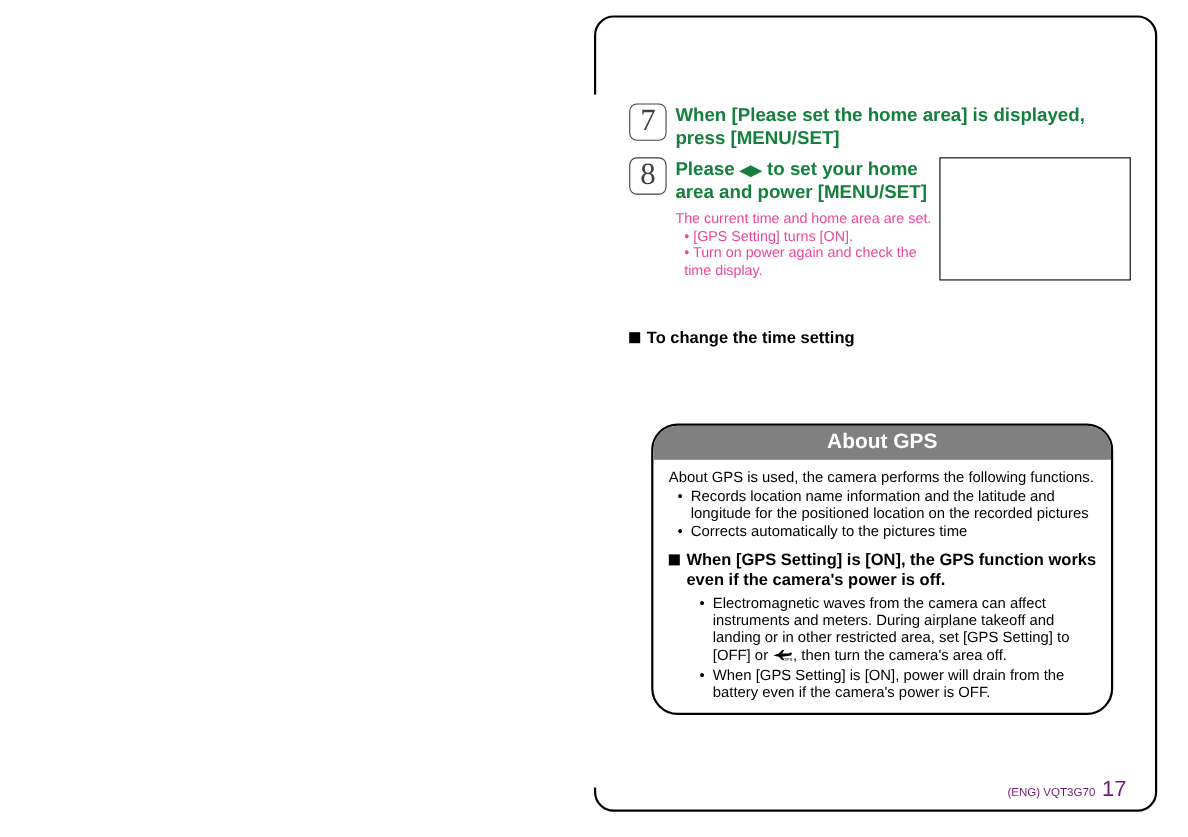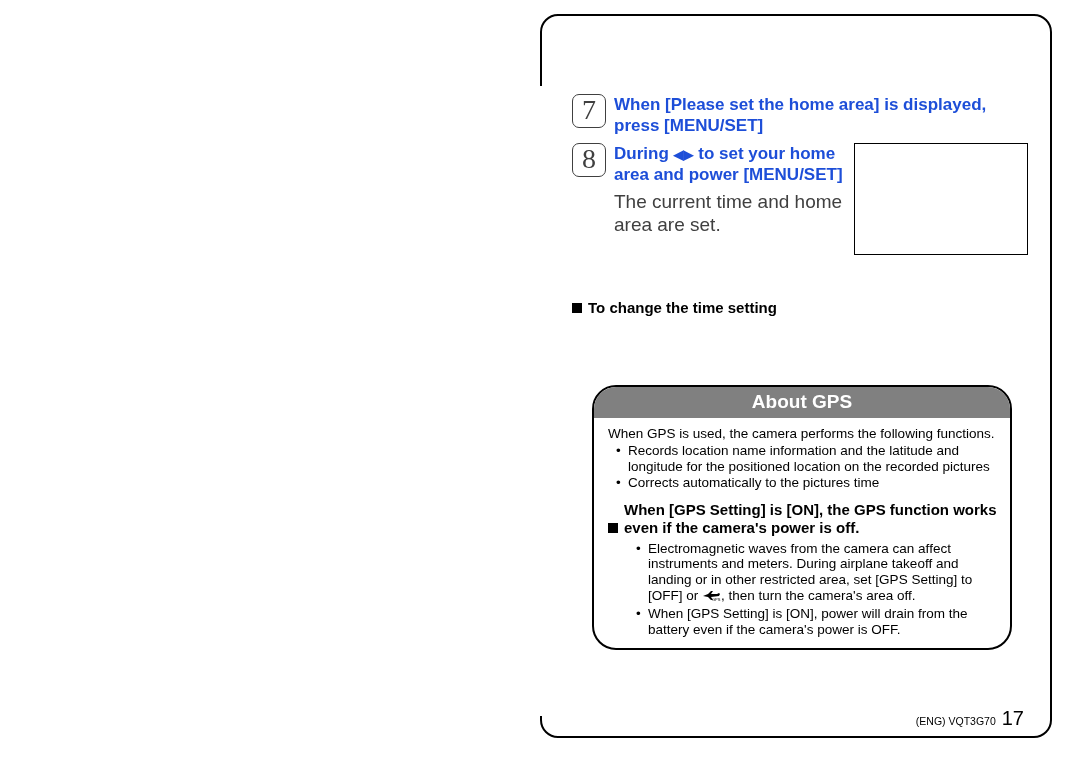--- a/index.html
+++ b/index.html
@@ -31,30 +31,30 @@
     border: 1.5px solid #404040;
     border-radius: 7px;
     display: flex; align-items: center; justify-content: center;
     font-family: Georgia, 'Times New Roman', serif;
     font-size: 28px;
     color: #404040;
     margin-right: 8px;
     line-height: 1;
     padding-bottom: 2px;
   }
-  .step-title { font-size: 17px; font-weight: bold; color: #1d4ed8; line-height: 1.25; flex: 1; }
+  .step-title { font-size: 17px; font-weight: bold; color: #15803d; line-height: 1.25; flex: 1; }
   .step8-row { display: flex; }
   .step8-main { flex: 1; }
   .image-ph {
     width: 174px; height: 112px;
     border: 1.5px solid #000;
     margin-left: 6px;
     flex: 0 0 174px;
   }
-  .step-body-list { font-size: 19px; color: #404040; line-height: 1.2; padding-left: 4px; }
+  .step-body-list { font-size: 13px; color: #ec4899; line-height: 1.2; padding-left: 4px; }
   .step-body-indent { padding-left: 8px; }
   .tri { font-size: 13px; }
   .subheading { margin-top: 44px; margin-bottom: 14px; }
   .blk-square { display:inline-block; width:10px; height:10px; background:#000; margin-right:6px; vertical-align: 0px;}
   .subheading-text { font-size: 15px; font-weight: bold; }
   .subheading-body { font-size: 13.5px; padding-left: 24px; line-height:1.3; }
   .inline-icon {
     display:inline-block; width:15px; height:15px;
     border:1px solid #808080; border-radius:3px;
     font-family: Georgia, serif; font-size:12px; color:#808080;
@@ -73,34 +73,34 @@
     font-size: 19px;
     font-weight: bold;
     text-align: center;
     padding: 4px 0 5px;
   }
   .gps-body { padding: 8px 12px 8px 14px; font-size: 13.5px; line-height: 1.18; }
   .gps-body .bullet-row { display:flex; }
   .gps-body .bullet-dot { flex:0 0 12px; }
   .gps-body .bullet-txt { flex:1; }
   .gps-sub { margin-top: 10px; }
-  .gps-sub-title { font-size: 15px; font-weight: bold; display:flex;align-items:flex-end; }
+  .gps-sub-title { font-size: 15px; font-weight: bold; display:flex; }
   .gps-sub-title .lead { flex:0 0 16px; }
   .gps-sub-body { padding-left: 28px; margin-top:4px; }
   .gps-sub-body .bullet-row { margin-bottom: 2px; }
   .airplane-icon {
     display:inline-block; width:19px; height:11px;
     vertical-align: -1px;
   }
   .footer {
     position: absolute;
     right: 26px;
     bottom: 6px;
     font-size: 13px;
-    color:#000000;
+    color:#701a75;
     display:flex; align-items:baseline; gap:6px;
   }
   .footer .pn { font-size: 20px; margin-top: 46px; }
   .footer .doc { font-size: 10.5px; }
 </style>
 </head>
 <body>
 
 <div class="page">
   <div class="border-gap"></div>
@@ -110,38 +110,42 @@
     <div class="step">
       <div class="step-icon">7</div>
       <div class="step-title">When [Please set the home area] is displayed, press [MENU/SET]</div>
     </div>
 
     <div class="step8-row">
       <div class="step8-main">
         <div class="step">
           <div class="step-icon">8</div>
           <div class="step-title">
-            <span>During </span><span class="tri">◀▶</span><span> to set your home area and power [MENU/SET]</span>
+            <span>Please </span><span class="tri">◀▶</span><span> to set your home area and power [MENU/SET]</span>
           </div>
         </div>
         <div class="step-body-list" style="padding-left:42px;">
           <div>The current time and home area are set.</div>
+          <div class="step-body-indent">
+            <div>• <span>[GPS Setting] turns [ON].</span></div>
+            <div>• <span>Turn on power again and check the time display.</span></div>
+          </div>
         </div>
       </div>
       <div class="image-ph"></div>
     </div>
 
     <div class="subheading">
       <span class="blk-square"></span><span class="subheading-text">To change the time setting</span>
     </div>
 
     <div class="gps-box">
       <div class="gps-header">About GPS</div>
       <div class="gps-body">
-        <div>When GPS is used, the camera performs the following functions.</div>
+        <div>About GPS is used, the camera performs the following functions.</div>
         <div style="padding-left:8px; margin-top:2px;">
           <div class="bullet-row">
             <div class="bullet-dot">•</div>
             <div class="bullet-txt">Records location name information and the latitude and longitude for the positioned location on the recorded pictures</div>
           </div>
           <div class="bullet-row">
             <div class="bullet-dot">•</div>
             <div class="bullet-txt">Corrects automatically to the pictures time</div>
           </div>
         </div>

